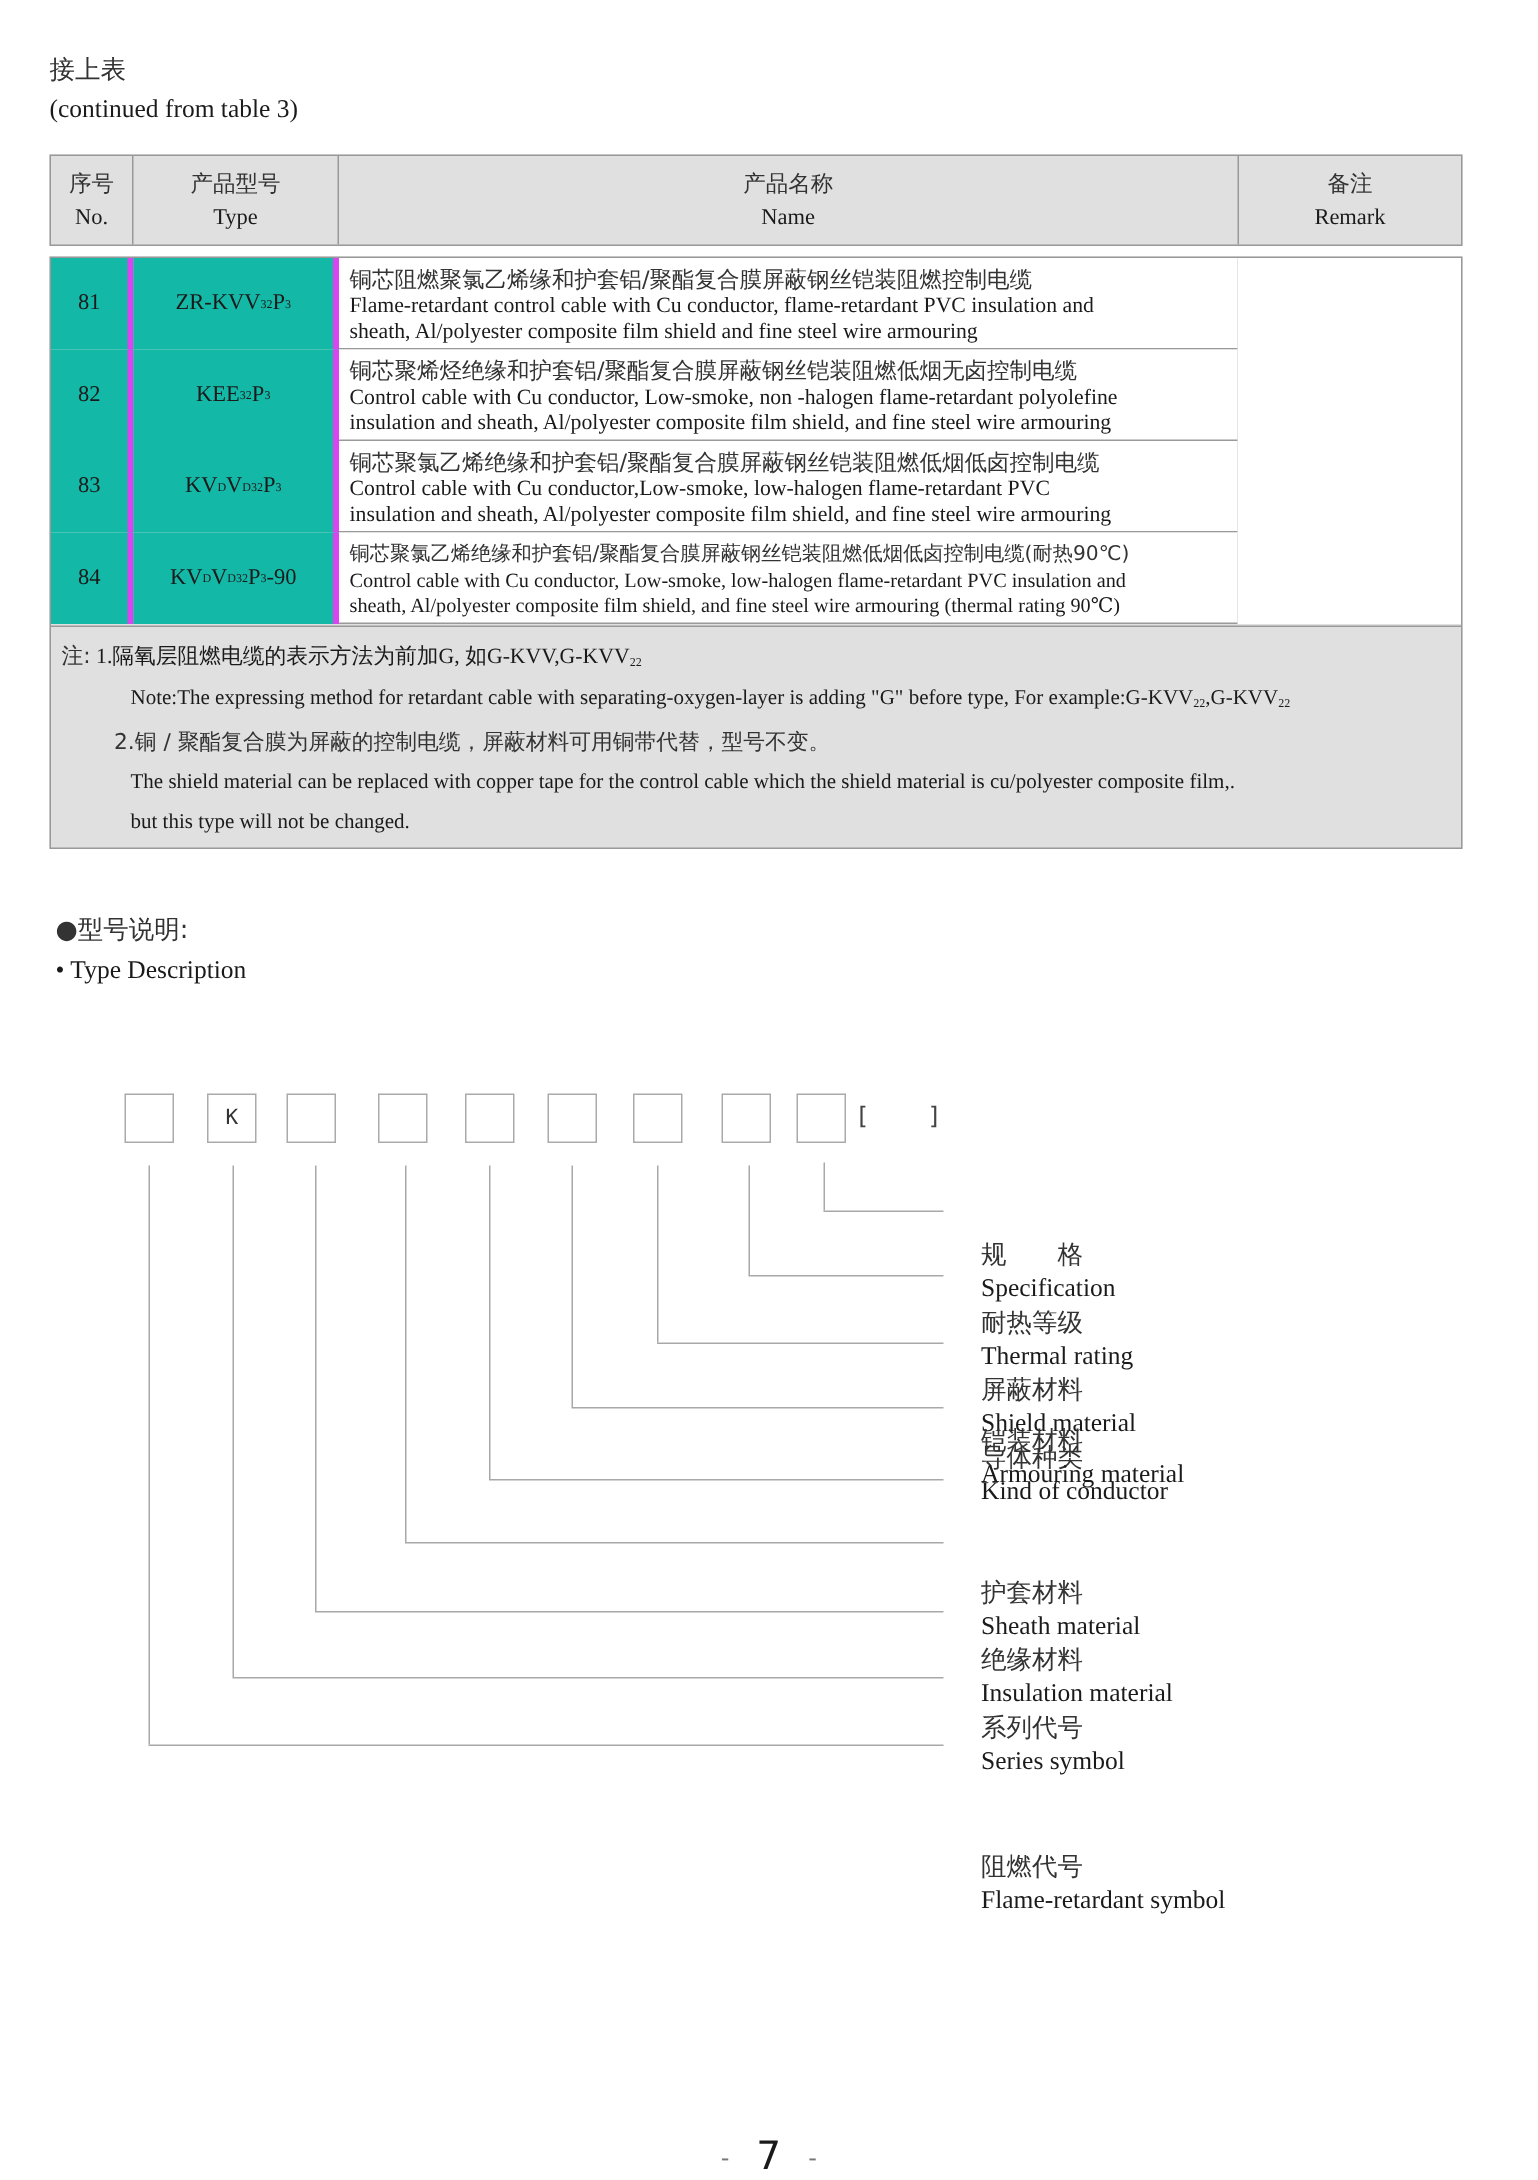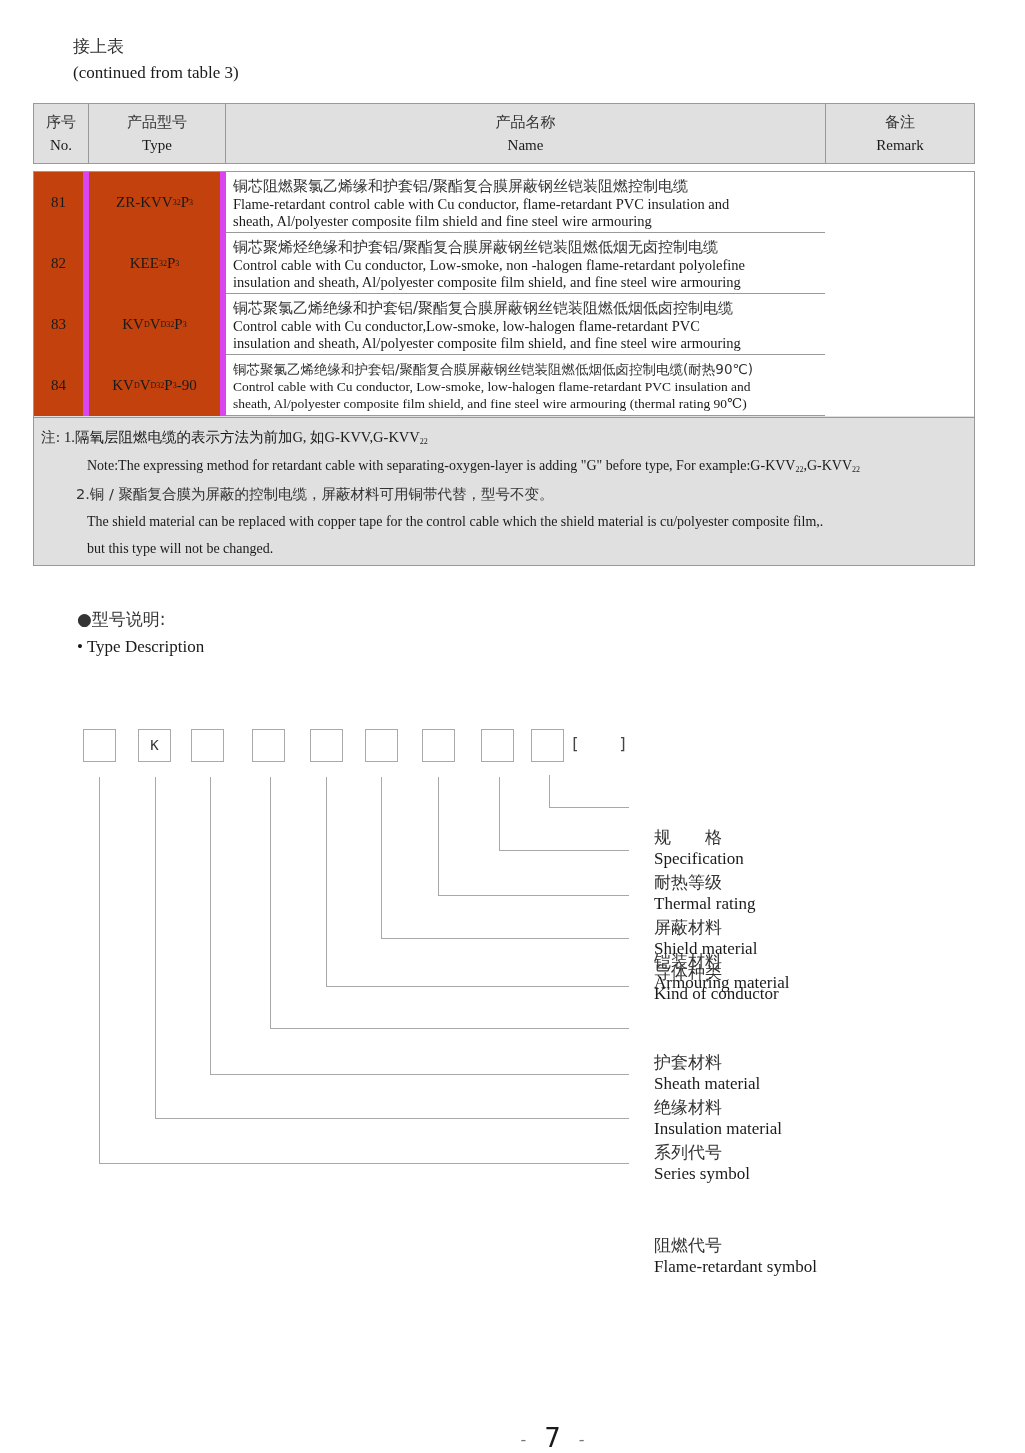--- a/index.html
+++ b/index.html
@@ -1,34 +1,34 @@
 <!DOCTYPE html>
 <html><head>
 <meta charset="utf-8">
 <style>
   html, body { margin:0; padding:0; background:#fff; }
   body { width:1025px; height:1453px; position:relative; overflow:hidden;
          font-family:"Liberation Serif","DejaVu Serif",serif; color:#1a1a1a; }
   .cjk { font-family:"DejaVu Sans",sans-serif; font-weight:normal; color:#333; }
-  .abs { position:absolute;margin-left:40px; }
+  .abs { position:absolute; }
   #cont-cn { left:33px; top:35px; font-size:17px; }
   #cont-en { left:33px; top:63px; font-size:17px; }
 
   
   .hdr { position:absolute; left:33px; top:103px; width:942px; height:61px;
          background:#e0e0e0; border:1px solid #999; box-sizing:border-box; display:flex; }
   .hdr > div { border-right:1px solid #999; box-sizing:border-box; text-align:center;
                display:flex; flex-direction:column; justify-content:center; font-size:15px; line-height:23px; }
   .hdr > div:last-child { border-right:none; }
   .c-no { width:55px; } .c-type { width:137px; } .c-name { width:600px; } .c-rem { flex:1; }
 
   .body { position:absolute; left:33px; top:171px; width:942px; height:395px;
           border:1px solid #999; box-sizing:border-box; background:#e0e0e0; }
   .row { position:absolute; left:0; display:flex; height:61px; box-sizing:border-box; }
-  .row .c-no, .row .c-type { background:#c2410c; border-right:6px solid #d946ef; box-sizing:border-box;
+  .row .c-no, .row .c-type { background:#14b8a6; border-right:4px solid #d946ef; box-sizing:border-box;
           display:flex; align-items:center; justify-content:center; font-size:15px; }
   .row .c-name { background:#fff; border-right:1px solid #999; border-bottom:1px solid #999; box-sizing:border-box;
           padding:6px 0 0 7px; font-size:14.5px; line-height:17.5px; overflow:hidden; white-space:nowrap; }
   .row .c-name .cjk { font-size:15px; }
   .row.r84 .c-name { font-size:13.5px; line-height:17px; }
   .row.r84 .c-name .cjk { font-size:13.5px; }
   .rem { position:absolute; left:791px; top:0; width:149px; height:244px; background:#fff; }
   sub { font-size:8px; vertical-align:-2px; }
   .notes { position:absolute; left:0; top:245px; width:940px; height:148px; border-top:1px solid #999;
            font-size:14.5px; }

